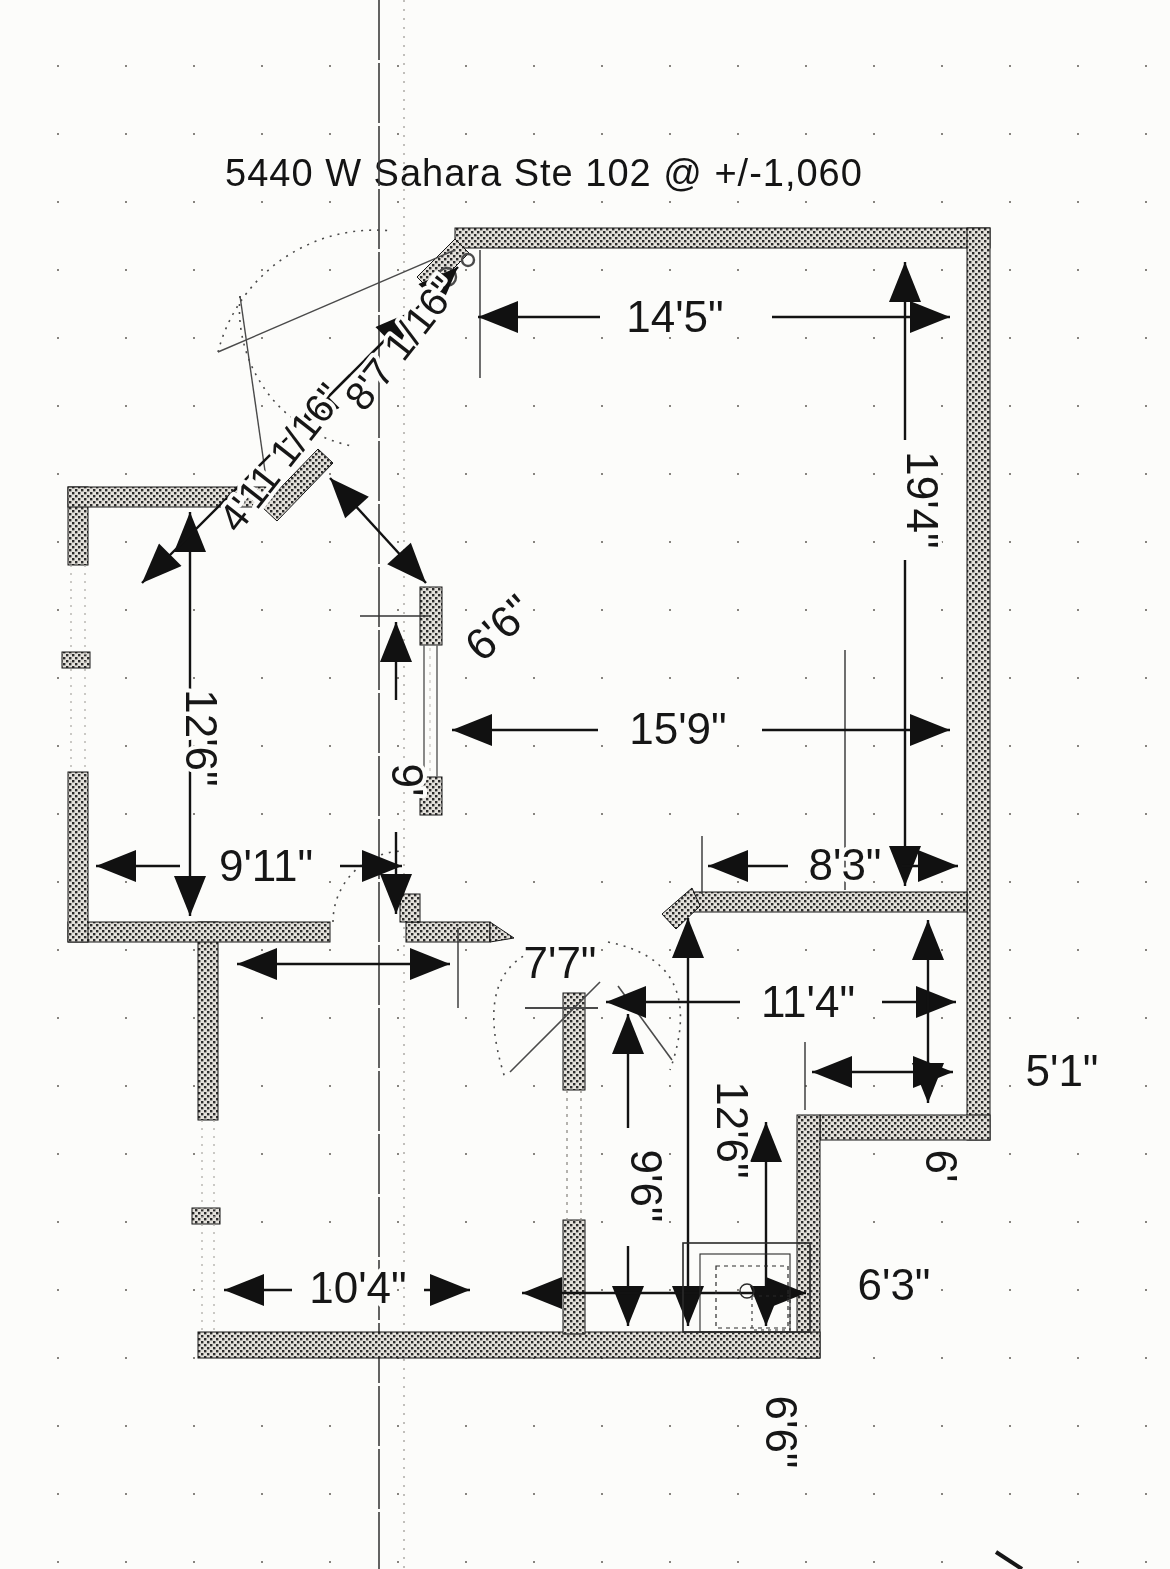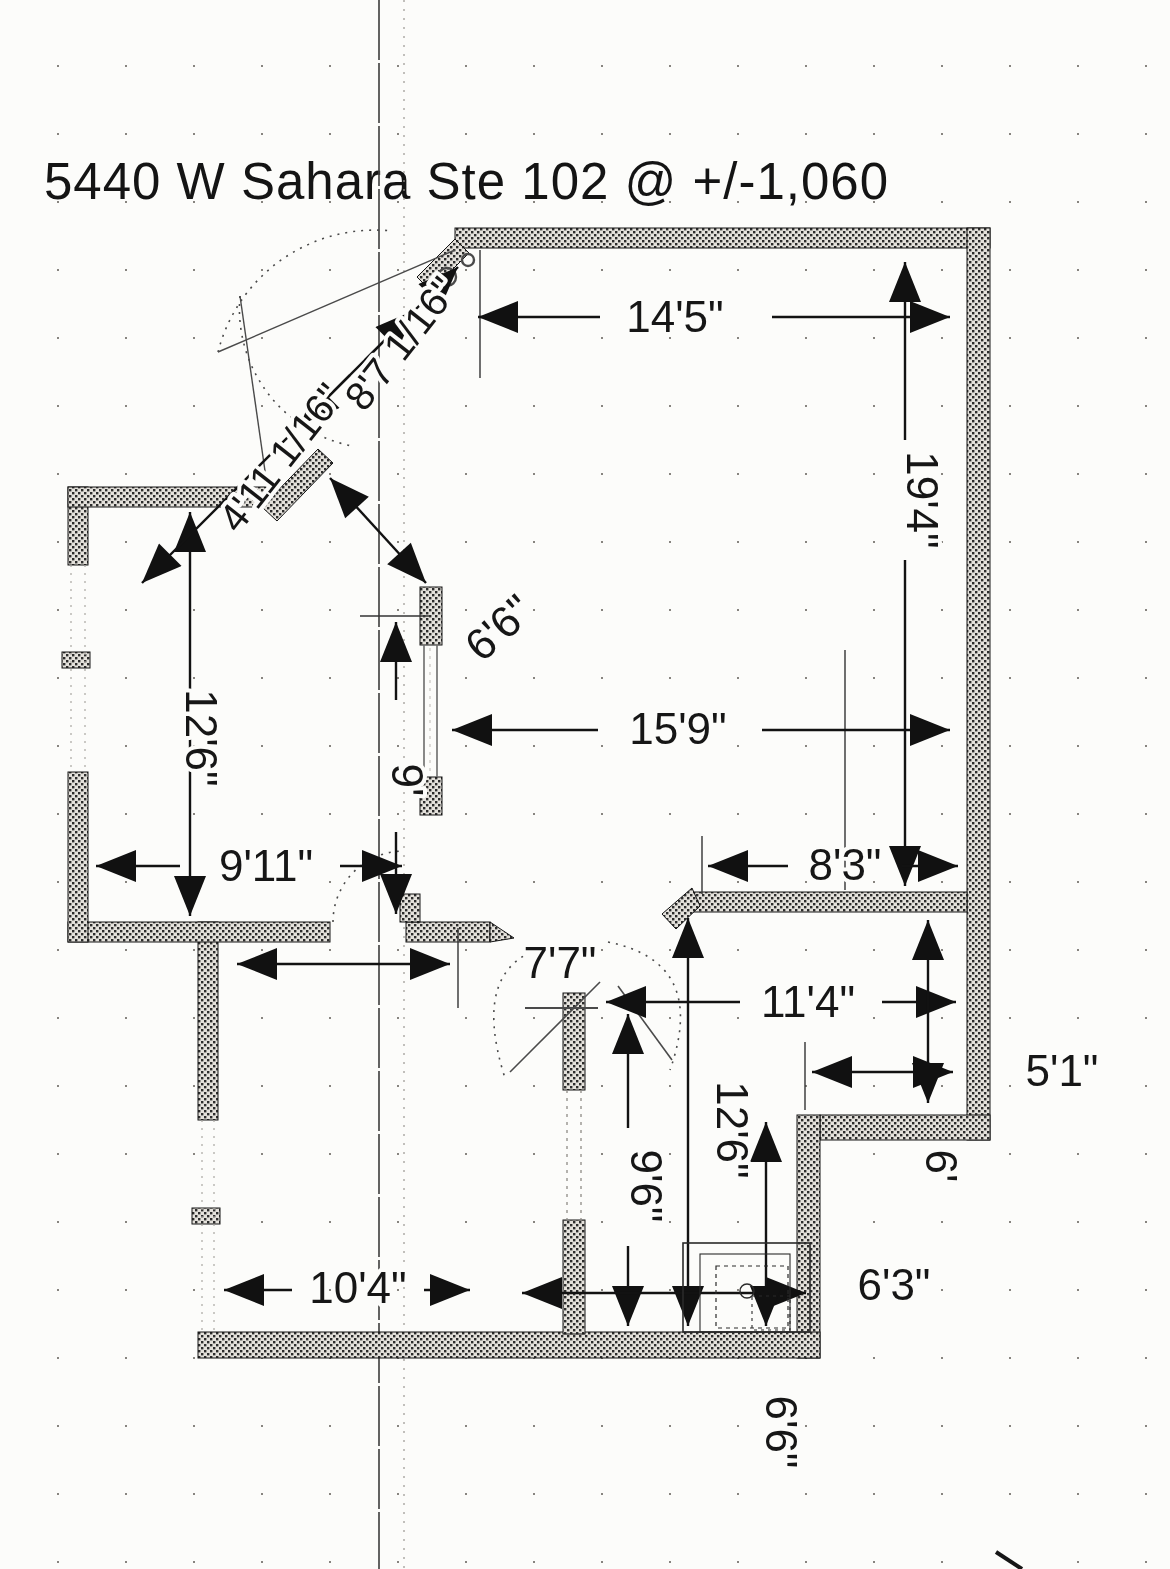--- a/index.html
+++ b/index.html
@@ -6,22 +6,23 @@
   body{width:1170px;height:1569px;overflow:hidden;background:#fcfcfa;}
   .page{
     position:relative;width:1170px;height:1569px;
     background-color:#fcfcfa;
     background-image:radial-gradient(circle,#87847f 1.3px,rgba(0,0,0,0) 1.5px);
     background-size:68px 68px;background-position:24px 32px;
     font-family:"Liberation Sans",sans-serif;
   }
   .title{
     position:absolute;left:44px;top:152px;width:1000px;
-    font-size:51px;font-weight:400;color:#141414;letter-spacing:1px;
+    font-size:38px;font-weight:400;color:#141414;letter-spacing:1px;
     white-space:nowrap;
+    text-align:center;
   }
   svg.plan{position:absolute;left:0;top:0;}
   text.dim{
     font-family:"Liberation Sans",sans-serif;
     font-size:44px;fill:#161616;
     text-anchor:middle;
     paint-order:stroke;stroke:#fcfcfa;stroke-width:8px;stroke-linejoin:round;
   }
   text.dim.small{font-size:40px;}
 </style>

